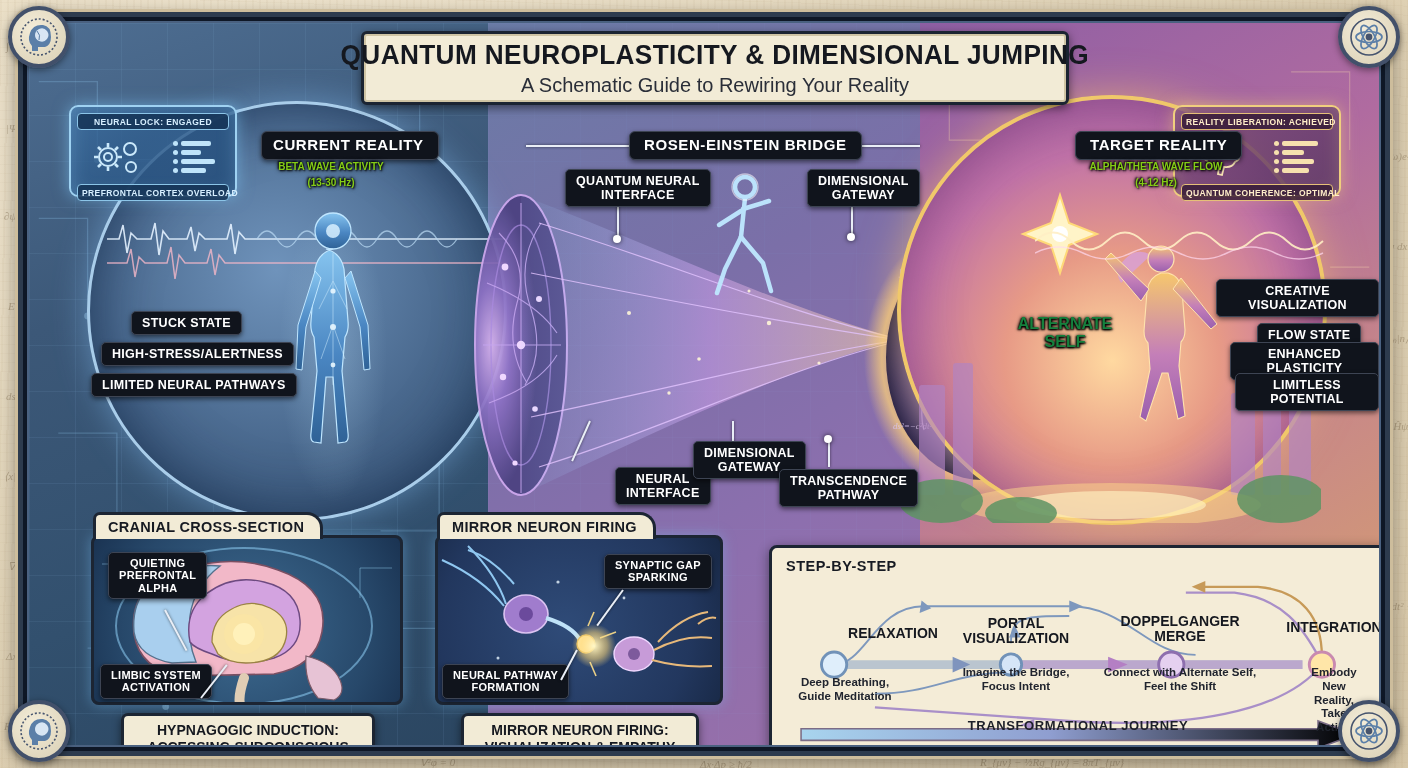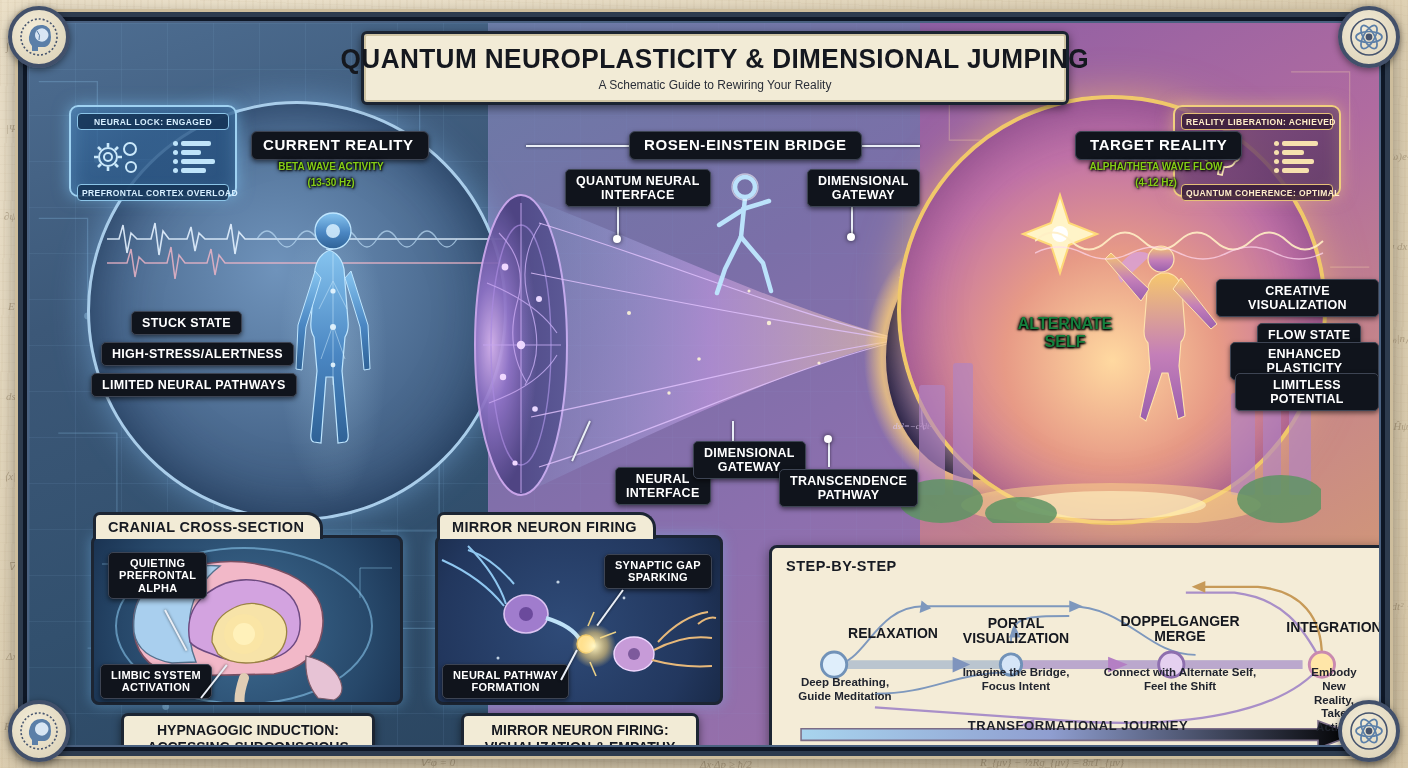--- a/index.html
+++ b/index.html
@@ -72,21 +72,21 @@
 
   
   .titlebar {
     position:absolute; left:332px; top:8px; width:708px; height:74px;
     background:#f2ebd6; border:3px solid #1b2432; border-radius:6px;
     box-shadow:0 3px 10px rgba(0,0,0,.5), inset 0 0 0 2px #cfc4a4;
     display:flex; flex-direction:column; align-items:center; justify-content:center;
   }
   .title-main { font-size:27px; font-weight:bold; letter-spacing:.4px; color:#15181f;
     transform: scaleX(.97); white-space:nowrap; }
-  .title-sub { font-size:12px; color:#2a2e38; margin-top:3px; white-space:nowrap; }
+  .title-sub { font-size:20px; color:#2a2e38; margin-top:3px; white-space:nowrap; }
 
   
   .badge {
     position:absolute; background:#10141c; color:#fff; border-radius:5px;
     padding:4px 10px; font-size:12.5px; font-weight:bold; letter-spacing:.3px;
     text-align:center; line-height:1.12; white-space:pre-line;
     border:1px solid #3d4453; box-shadow:0 2px 5px rgba(0,0,0,.55);
   }
   .badge.lg { font-size:15px; padding:5px 14px; letter-spacing:.6px; border-radius:6px; }
   .plain-label { position:absolute; color:#15803d; font-size:16px; font-weight:bold;
@@ -496,21 +496,21 @@
               </div>
           <div class="bar-row">
                 <span class="bar-dot"></span>
                 <span class="bar" style="width:27px"></span>
               </div>
         </div>
       </div>
       <div class="hud-cap">QUANTUM COHERENCE: OPTIMAL</div>
     </div>
 
-    <div class="badge lg" style="left:222px; top:108px;padding-left:11px;">CURRENT REALITY</div>
+    <div class="badge lg" style="left:232px; top:108px;padding-left:11px;">CURRENT REALITY</div>
     <div class="sub-label" style="left:222px; top:138px; width:160px;">BETA WAVE ACTIVITY</div>
     <div class="sub-label" style="left:222px; top:154px; width:160px;">(13-30 Hz)</div>
 
     <div class="badge" style="left:102px; top:288px;">STUCK STATE</div>
     <div class="badge" style="left:72px; top:319px;">HIGH-STRESS/ALERTNESS</div>
     <div class="badge" style="left:62px; top:350px;">LIMITED NEURAL PATHWAYS</div>
 
     <div class="leader" style="left:497px; top:122px; width:104px; height:2px;"></div>
     <div class="leader" style="left:787px; top:122px; width:104px; height:2px;"></div>
     <div class="badge lg" style="left:600px; top:108px;">ROSEN-EINSTEIN BRIDGE</div>

